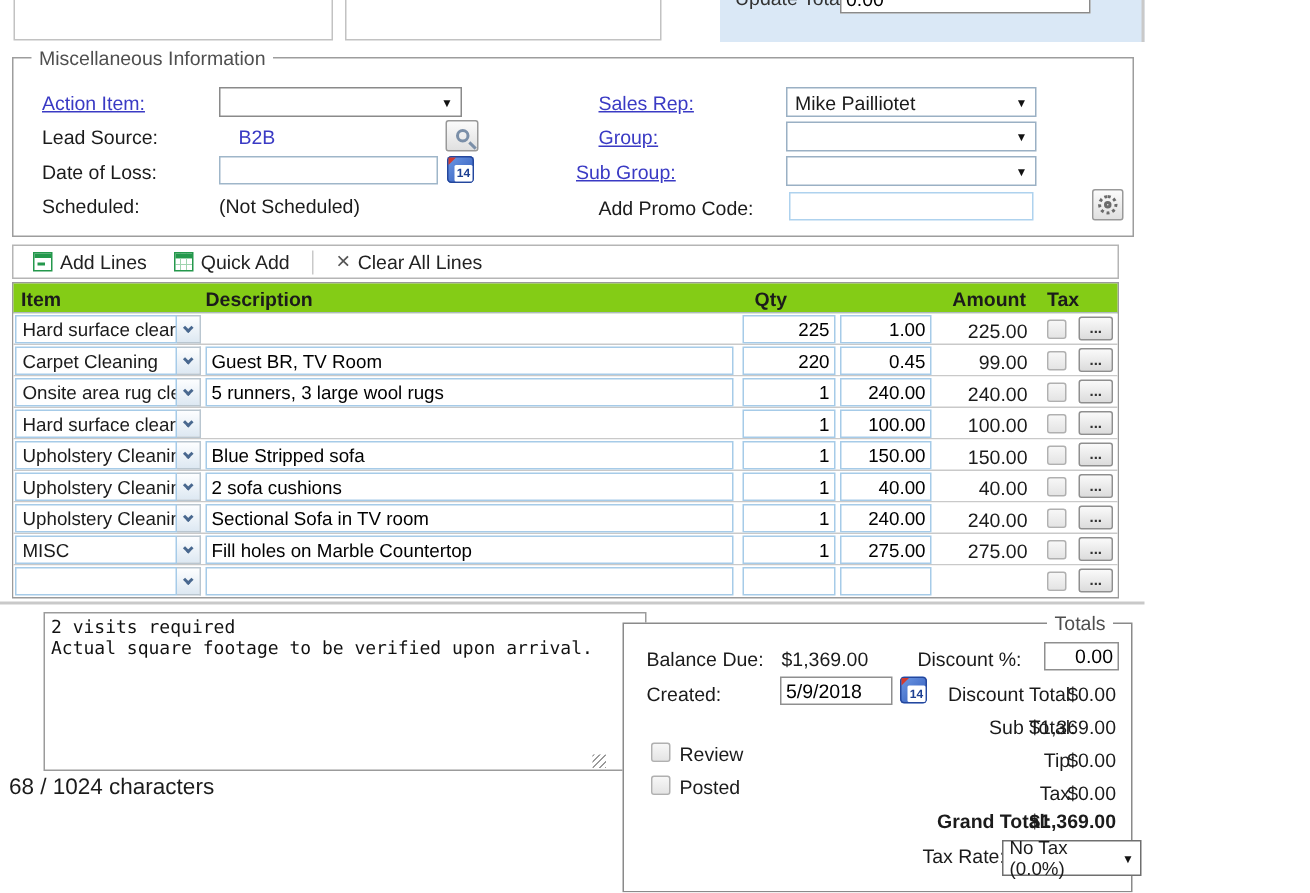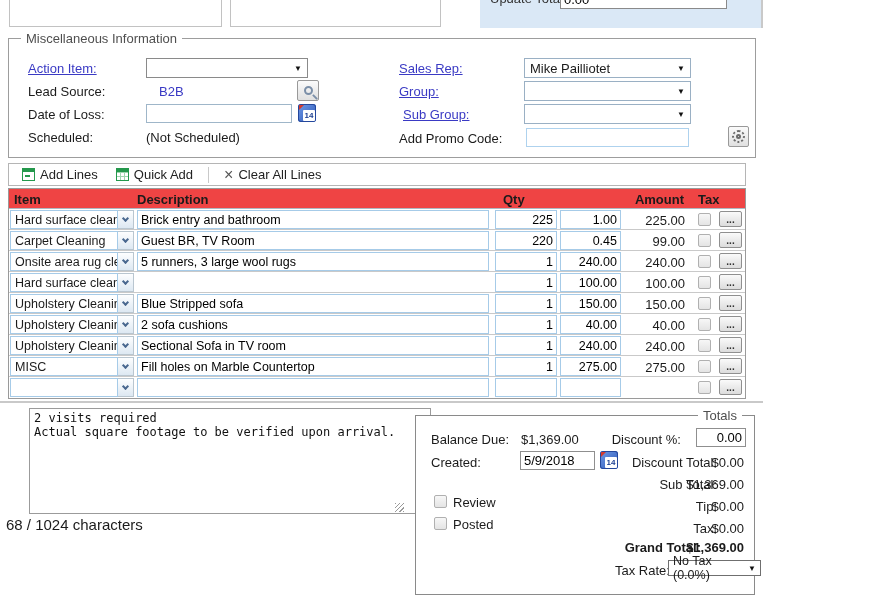--- a/index.html
+++ b/index.html
@@ -49,21 +49,21 @@
   .ic-addlines::after { content:""; position:absolute; left:2px; top:6px; width:5px; height:2px; background:#24984c; }
   .ic-table { width:13px; height:13px; border:1px solid #24984c;
     background:
       linear-gradient(to bottom,#24984c 0 3px,rgba(0,0,0,0) 3px),
       repeating-linear-gradient(to right,rgba(0,0,0,0) 0 3px,#9fd4af 3px 4px),
       repeating-linear-gradient(to bottom,rgba(0,0,0,0) 0 3px,#9fd4af 3px 4px),
       #fff; }
   .ic-x { color:#555; font-size:16px; line-height:13px; }
   
   #grid { position:absolute; left:8px; top:188px; width:738px; border:1px solid #9a9a9a; background:#fff; }
-  #g-header { position:relative; height:20px; background:#ef4444; border-bottom:1px solid #aeb8c2; font-weight:bold; }
+  #g-header { position:relative; height:20px; background:#84cc16; border-bottom:1px solid #aeb8c2; font-weight:bold; }
   #g-header span { position:absolute; top:3px; }
   .h-item { left:5px; } .h-desc { left:128px; } .h-qty { left:494px; } .h-price { left:581px;margin-top:20px; }
   .h-amount { left:611px; width:64px; text-align:right; } .h-tax { left:689px; }
   .g-row { position:relative; height:21px; border-bottom:1px solid #c9c9c9; background:#fff; }
   .g-row:last-child { border-bottom:none; }
   .combo { position:absolute; left:1px; top:1px; height:19px; display:flex; cursor:default; }
   .combo-text { width:108px; height:19px; border:1px solid #a6cbe8; padding:2px 3px 0 4px; background:#fff; overflow:hidden; white-space:nowrap; font-size:12.5px; }
   .combo-arrow { width:16px; height:19px; border:1px solid #b9c6d0; border-left:none; background:linear-gradient(#fdfeff,#dde8f2); display:flex; align-items:center; justify-content:center; cursor:pointer; }
   .chev { width:5px; height:5px; border-right:2px solid #49688f; border-bottom:2px solid #49688f; transform:rotate(45deg); margin-top:-3px; }
   .cell { position:absolute; top:1px; height:19px; border:1px solid #a6cbe8; font:12.5px "Liberation Sans",sans-serif; padding:0 3px; background:#fff; }
@@ -83,21 +83,21 @@
   #totals-fs { left:415px; top:415px; width:340px; height:180px; border-color:#8a8a8a; }
   #totals-legend { right:12px; }
   .t-rlabel { position:absolute; text-align:right; white-space:nowrap; }
   .t-rvalue { position:absolute; text-align:right; white-space:nowrap; }
   #t-disc-input { position:absolute; right:8px; top:12px; width:50px; height:19px; border:1px solid #8f8f8f; text-align:right; font:13px "Liberation Sans",sans-serif; padding:0 3px; }
   #t-created-input { position:absolute; left:104px; top:35px; width:75px; height:19px; border:1px solid #8f8f8f; font:13px "Liberation Sans",sans-serif; padding:0 3px; }
   .cbx2 { position:absolute; width:13px; height:13px; border:1px solid #b0b0b0; border-radius:2px; background:linear-gradient(#f7f7f7,#e4e4e4); cursor:pointer; }
   .bold { font-weight:bold; }
   
   #taxrate-label { position:absolute; left:615px; top:563px; }
-  #taxrate-select { position:absolute; left:668px; top:560px; width:93px; height:16px; border:1px solid #6f6f6f; background:#fff; display:flex; align-items:center; justify-content:flex-end; padding:0 4px; font-size:12.5px; cursor:default; }
+  #taxrate-select { position:absolute; left:668px; top:560px; width:93px; height:24px; border:1px solid #6f6f6f; background:#fff; display:flex; align-items:center; justify-content:flex-end; padding:0 4px; font-size:12.5px; cursor:default; }
 </style>
 </head>
 <body>
 
 <div id="app">
 
   <div id="top-strip">
     <div id="top-box1" class="top-box"></div>
     <div id="top-box2" class="top-box"></div>
     <div id="blue-panel">
@@ -133,21 +133,21 @@
       <span>Mike Pailliotet</span>
       <span class="fsel-arrow">▼</span>
     </div>
 
     <a class="lnk lbl" style="left:390px; top:45px;">Group:</a>
     <div class="fsel lightb" style="left:515px; top:42px; width:167px;">
       <span></span>
       <span class="fsel-arrow">▼</span>
     </div>
 
-    <a class="lnk lbl" style="left:394px; top:68px;">Sub Group:</a>
+    <a class="lnk lbl" style="left:375px; top:68px;">Sub Group:</a>
     <div class="fsel lightb" style="left:515px; top:65px; width:167px;">
       <span></span>
       <span class="fsel-arrow">▼</span>
     </div>
 
     <span class="lbl" style="left:390px; top:92px;">Add Promo Code:</span>
     <input class="inp" style="left: 517px; top: 89px; width: 163px; border-color: rgb(174, 210, 238);" value="">
     <button class="icon-btn" style="left:719px; top:87px; width:21px; height:21px;">
       <span class="gear"></span>
     </button>
@@ -179,21 +179,20 @@
       <span class="h-tax">Tax</span>
     </div>
     <div id="g-rows">
     <div class="g-row">
       <div class="combo">
         <span class="combo-text">Hard surface cleaning</span>
         <span class="combo-arrow">
               <i class="chev"></i>
             </span>
       </div>
-      <input class="cell desc" value="Brick entry and bathroom" style="">
       <input class="cell qty" value="225" style="">
       <input class="cell price" value="1.00" style="">
       <span class="amount">225.00</span>
       <span class="cbx"></span>
       <button class="dots">...</button>
     </div>
 
     <div class="g-row">
       <div class="combo">
         <span class="combo-text">Carpet Cleaning</span>

